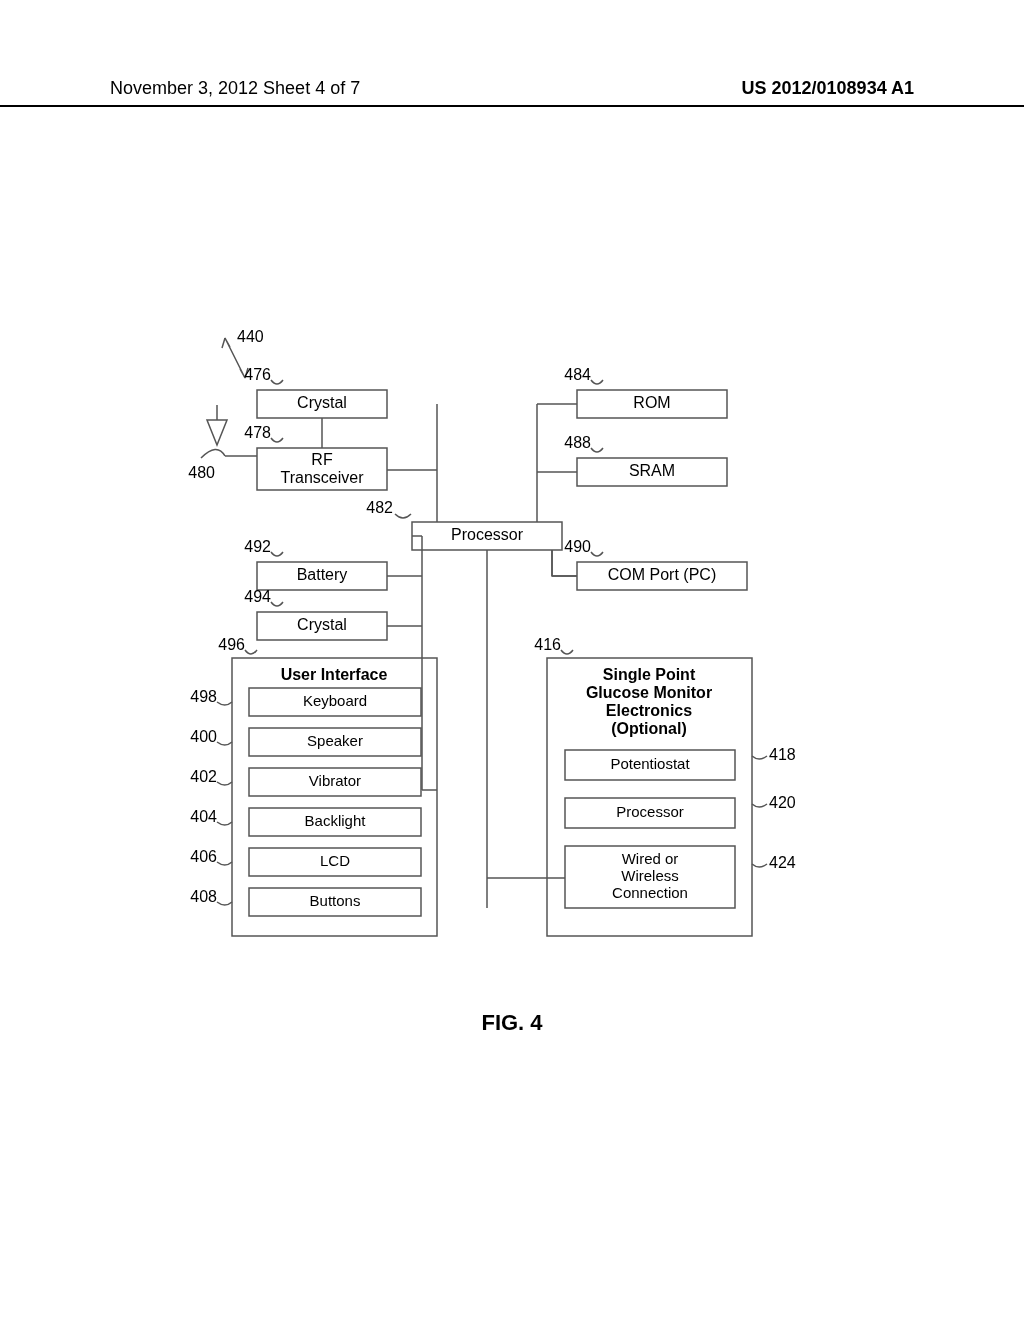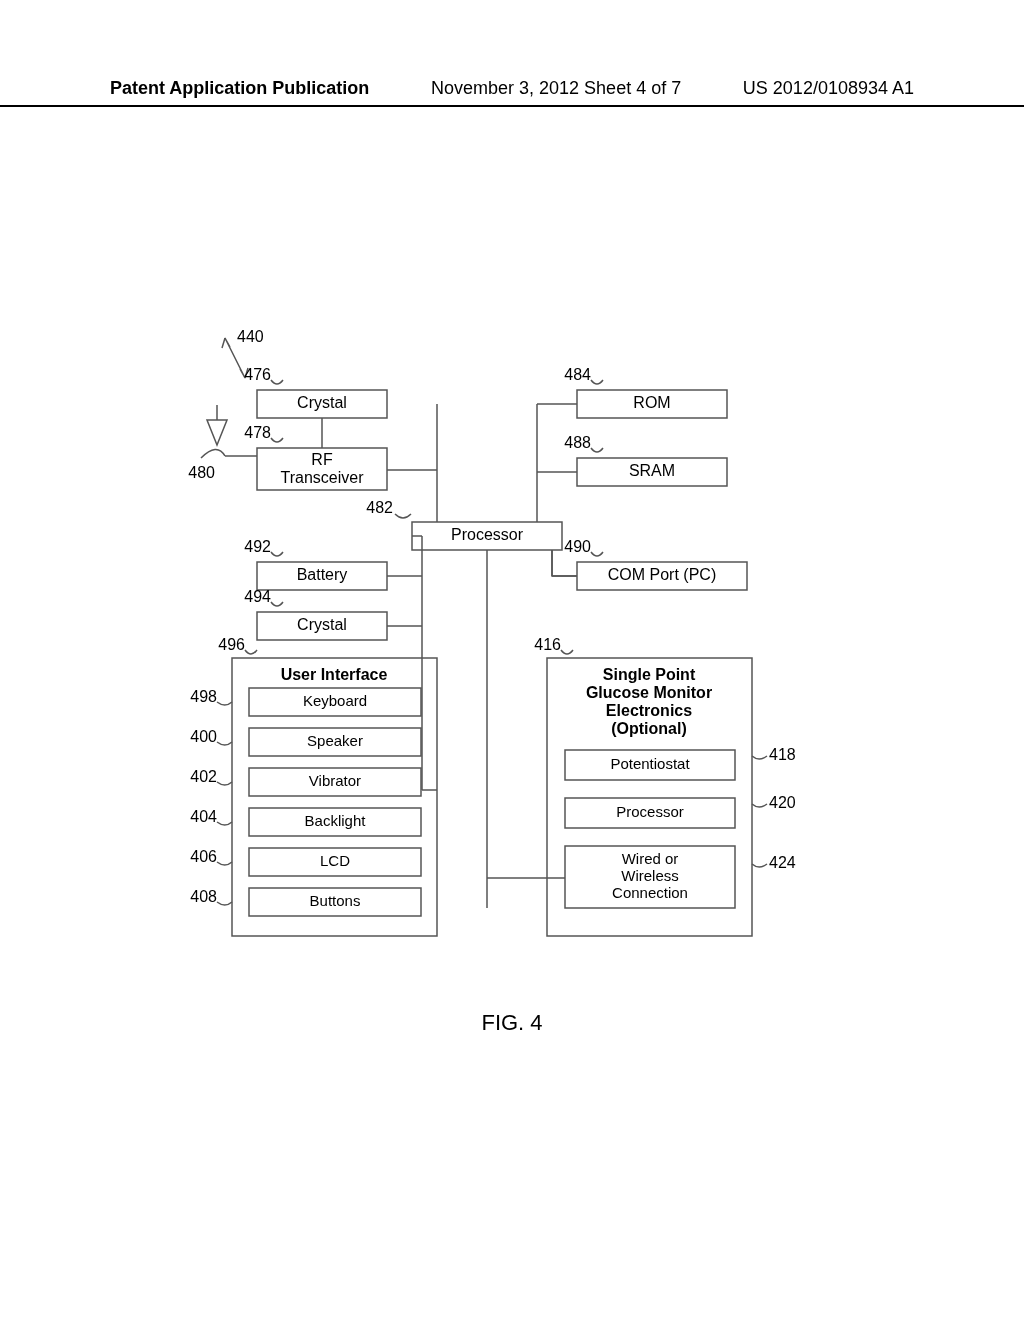--- a/index.html
+++ b/index.html
@@ -18,21 +18,21 @@
     right: 0;
     padding: 0 110px 6px;
     display: flex;
     justify-content: space-between;
     font-size: 18px;
     border-bottom: 2px solid #000;
     width: 804px;
   }
   .header .left { font-weight: bold; }
   .header .mid { }
-  .header .right { font-weight: normal; }
+  .header .right { font-weight: bold; }
 
   .figure-area {
     position: absolute;
     top: 330px;
     left: 177px;
     width: 630px;
     height: 650px;
   }
   svg { overflow: visible; }
   .box {
@@ -76,28 +76,27 @@
     fill: #000;
     text-anchor: start;
   }
   .fig-caption {
     position: absolute;
     top: 1010px;
     left: 0;
     width: 1024px;
     text-align: center;
     font-size: 22px;
-    font-weight: normal;
+    font-weight: bold;
   }
 </style>
 </head>
 <body>
 
 <div class="header">
-  <span class="left">Patent Application Publication</span>
   <span class="mid">November 3, 2012  Sheet 4 of 7</span>
   <span class="right">US 2012/0108934 A1</span>
 </div>
 
 <div class="figure-area">
 <svg width="630" height="650" viewBox="0 0 630 650">
 
   <g>
     <path class="conn" d="M48 8 L68 48 M48 8 l5 9 M48 8 l-3 10 M68 48 l-5 -9 M68 48 l3 -10"></path>
     <text class="refnum-r" x="60" y="12">440</text>

